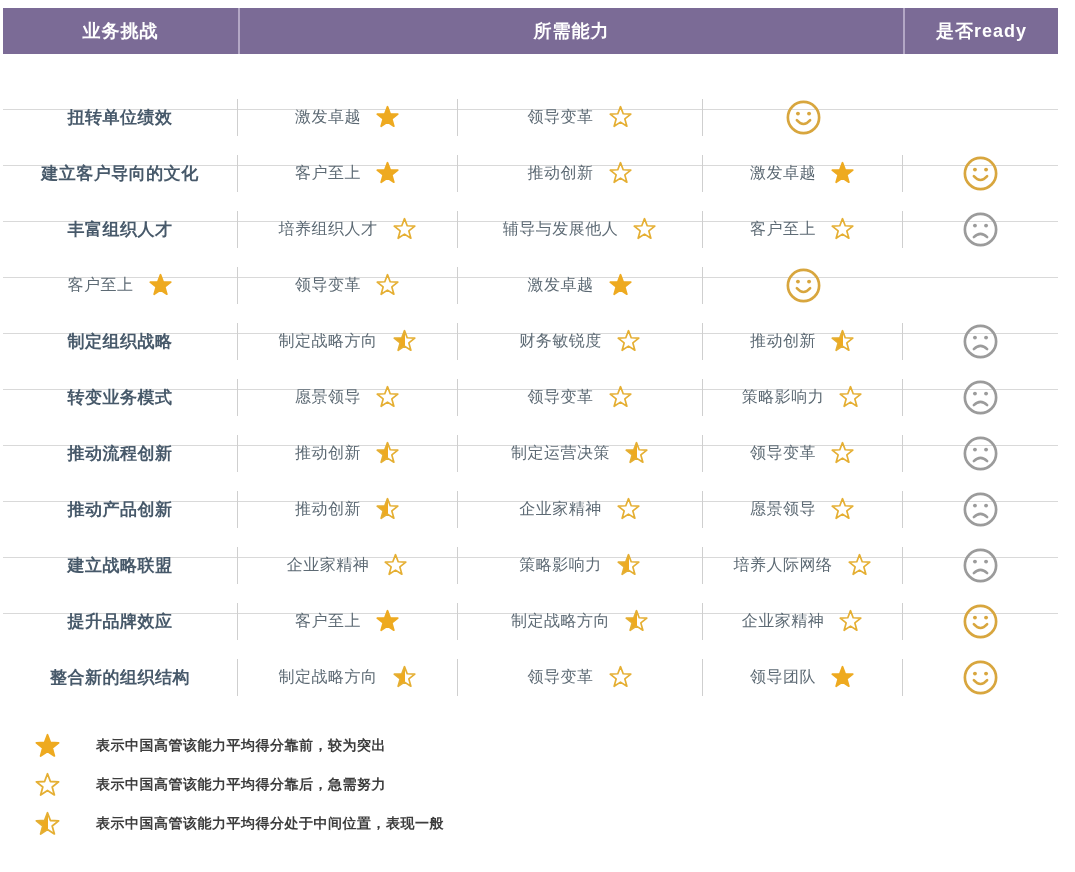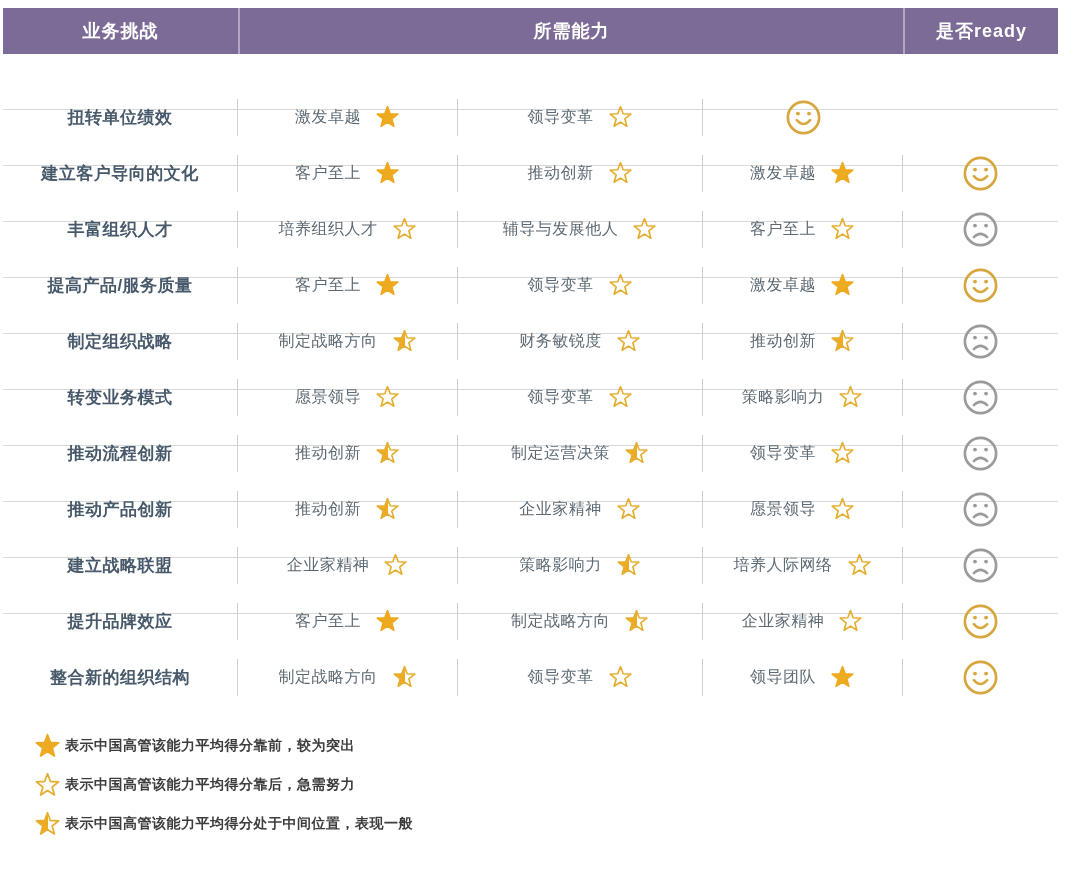--- a/index.html
+++ b/index.html
@@ -39,21 +39,21 @@
     letter-spacing:0.5px;
   }
   .cap{gap:14px;}
   .cap-name{font-size:16px;color:var(--capability-text);letter-spacing:0.5px;}
   .star{display:inline-flex;align-items:center;}
   .ready span{display:inline-flex;align-items:center;}
   .legend{
     margin:62px 0 0 30px;
     display:flex;flex-direction:column;gap:9px;
   }
-  .legend-item{display:flex;align-items:center;gap:4px;height:30px;}
+  .legend-item{display:flex;align-items:center;gap:35px;height:30px;}
   .legend-star{display:inline-flex;align-items:center;width:28px;justify-content:center;}
   .legend-text{
     font-size:14px;font-weight:600;color:var(--legend-text);letter-spacing:0.5px;
   }
 </style>
 </head>
 <body>
 <svg width="0" height="0" style="position:absolute">
     <defs>
      <linearGradient id="half-grad" x1="0" y1="0" x2="1" y2="0">
@@ -174,23 +174,20 @@
               <svg width="37" height="37" viewBox="0 0 36 36">
     <circle cx="18" cy="18" r="15.2" fill="none" stroke="#9b9b9b" stroke-width="2.6"></circle>
     <circle cx="12.6" cy="14.2" r="1.9" fill="#9b9b9b"></circle>
     <circle cx="23.4" cy="14.2" r="1.9" fill="#9b9b9b"></circle>
     <path d="M11.5 25.5 Q18 19 24.5 25.5" fill="none" stroke="#9b9b9b" stroke-width="2.4" stroke-linecap="round"></path>
               </svg>
             </span>
           </div>
         </div>
         <div class="row">
-          <div class="cell challenge">
-            <span>提高产品/服务质量</span>
-          </div>
           <div class="cell cap">
             <span class="cap-name">客户至上</span>
             <span class="star">
               <svg width="25" height="25" viewBox="0 0 24 24">
                 <path d="M12 1.6 L14.59 8.44 L21.89 8.79 L16.18 13.36 L18.12 20.41 L12 16.4 L5.88 20.41 L7.82 13.36 L2.11 8.79 L9.41 8.44 Z" fill="#eeaa20" stroke="#eeaa20" stroke-width="1.6" stroke-linejoin="round"></path>
               </svg>
             </span>
           </div>
           <div class="cell cap">
             <span class="cap-name">领导变革</span>

